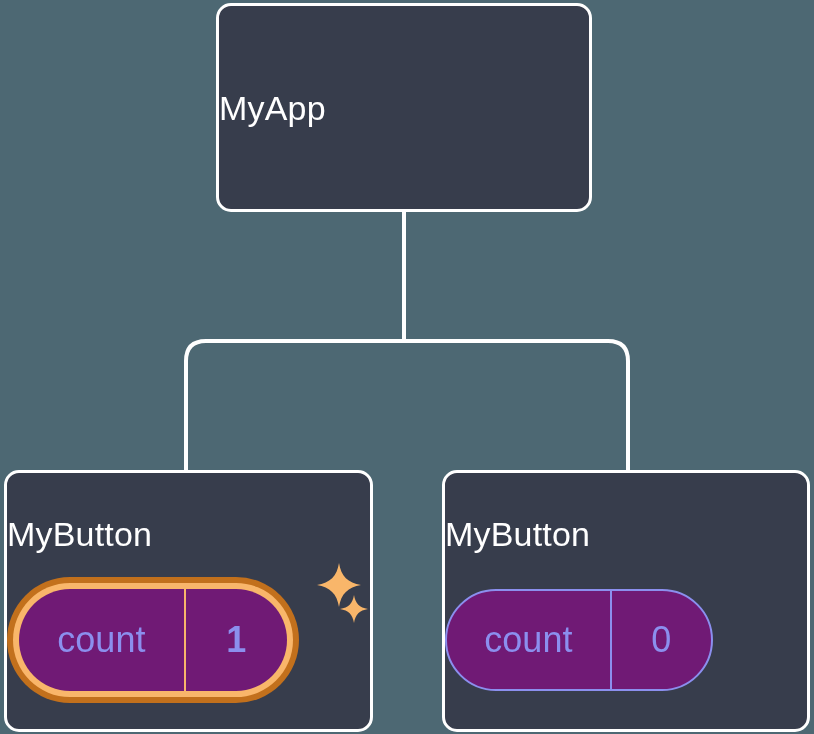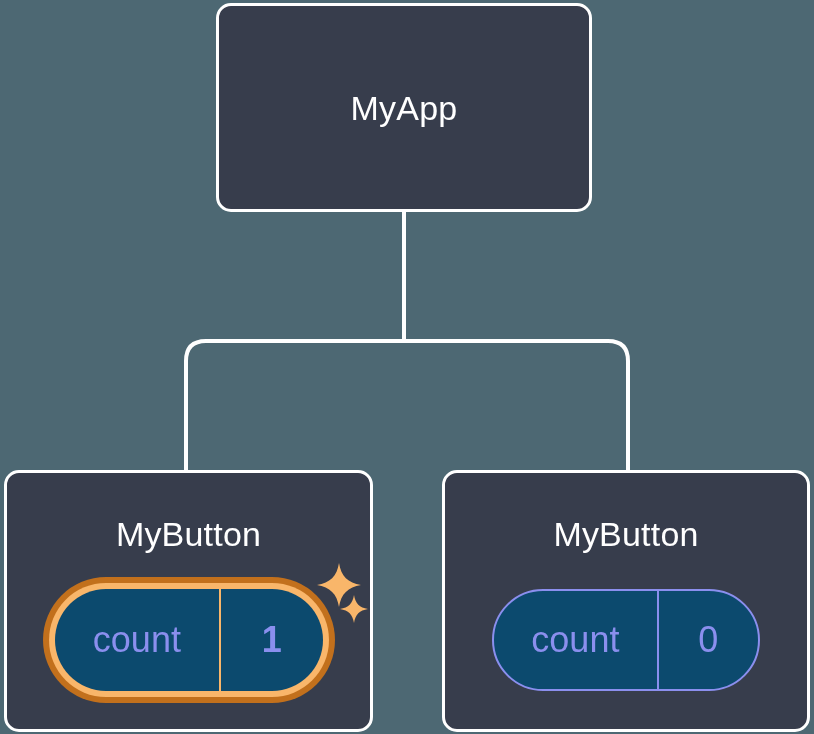--- a/index.html
+++ b/index.html
@@ -30,21 +30,20 @@
   
   .node {
     position: absolute;
     z-index: 2;
     background: #373d4c;
     border: 3px solid #ffffff;
     border-radius: 15px;
     box-sizing: border-box;
     display: flex;
     flex-direction: column;
-    align-items: center;
   }
   .node-title {
     color: #ffffff;
     font-size: 34px;
     line-height: 1;
     font-weight: 400;
     letter-spacing: 0.2px;
     white-space: nowrap;
   }
 
@@ -79,21 +78,21 @@
     margin-top: 26px;
   }
 
   .pill {
     position: relative;
     box-sizing: border-box;
     display: flex;
     align-items: stretch;
     height: 102px;
     border-radius: 51px;
-    background: #0c4a6e;
+    background: #701a75;
   }
   .pill-cell {
     display: flex;
     align-items: center;
     justify-content: center;
     font-size: 36px;
     line-height: 1;
     color: #8b8fee;
     box-sizing: border-box;
   }

